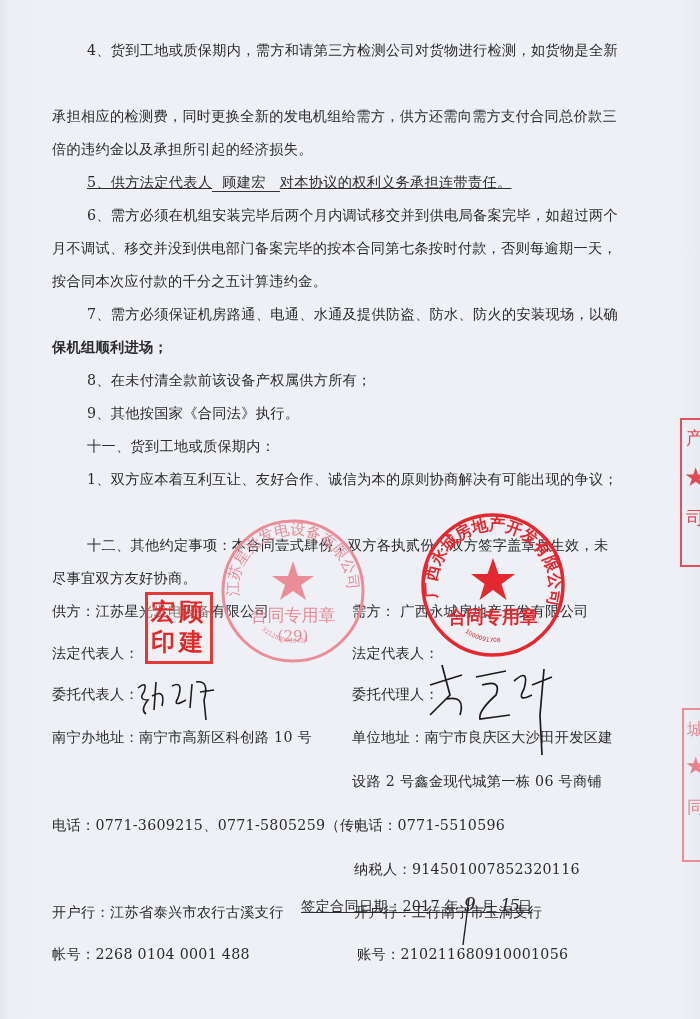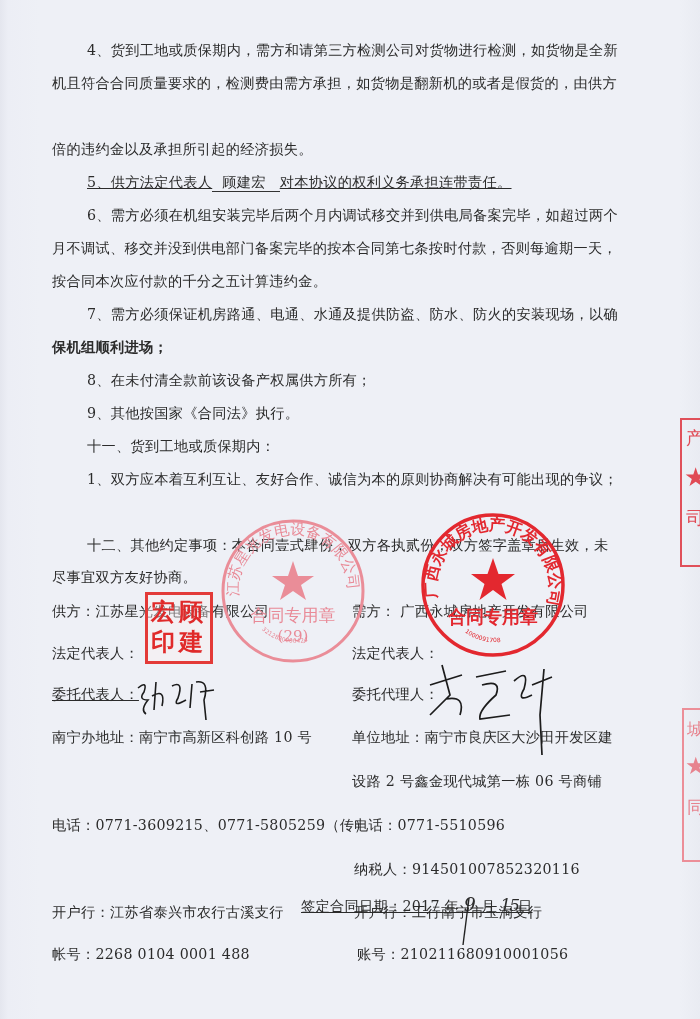--- a/index.html
+++ b/index.html
@@ -21,46 +21,46 @@
     .seal { position: absolute; }
     .sig { position: absolute; }
     .hand { font-family: "DejaVu Serif", serif; }
   </style>
 </head>
 <body>
 
 <div class="page">
 
   <div class="line" style="left:87px;top:40px;">4、货到工地或质保期内，需方和请第三方检测公司对货物进行检测，如货物是全新</div>
-  <div class="line" style="left:52px;top:73px;">机且符合合同质量要求的，检测费由需方承担，如货物是翻新机的或者是假货的，由供方</div>
+  <div class="line" style="left:52px;top:106px;">承担相应的检测费，同时更换全新的发电机组给需方，供方还需向需方支付合同总价款三</div>
   <div class="line" style="left:52px;top:139px;">倍的违约金以及承担所引起的经济损失。</div>
 
   <div class="line" style="left:87px;top:172px;text-decoration:underline;">
     <span>5、供方法定代表人</span><span class="ul">顾建宏</span><span>对本协议的权利义务承担连带责任。</span>
   </div>
 
   <div class="line" style="left:87px;top:205px;">6、需方必须在机组安装完毕后两个月内调试移交并到供电局备案完毕，如超过两个</div>
   <div class="line" style="left:52px;top:238px;">月不调试、移交并没到供电部门备案完毕的按本合同第七条按时付款，否则每逾期一天，</div>
   <div class="line" style="left:52px;top:271px;">按合同本次应付款的千分之五计算违约金。</div>
 
   <div class="line" style="left:87px;top:304px;">7、需方必须保证机房路通、电通、水通及提供防盗、防水、防火的安装现场，以确</div>
   <div class="line" style="left:52px;top:337px;font-weight:bold;">保机组顺利进场；</div>
 
   <div class="line" style="left:87px;top:370px;">8、在未付清全款前该设备产权属供方所有；</div>
   <div class="line" style="left:87px;top:403px;">9、其他按国家《合同法》执行。</div>
 
   <div class="line" style="left:87px;top:436px;">十一、货到工地或质保期内：</div>
   <div class="line" style="left:87px;top:469px;">1、双方应本着互利互让、友好合作、诚信为本的原则协商解决有可能出现的争议；</div>
 
   <div class="line" style="left:87px;top:535px;">十二、其他约定事项：本合同壹式肆份，双方各执贰份，双方签字盖章后生效，未</div>
-  <div class="line" style="left:52px;top:568px;font-family:Liberation Mono, monospace;">尽事宜双方友好协商。</div>
+  <div class="line" style="left:52px;top:568px;">尽事宜双方友好协商。</div>
 
   <div class="line" style="left:52px;top:601px;">供方：江苏星光发电设备有限公司</div>
   <div class="line" style="left:52px;top:643px;">法定代表人：</div>
-  <div class="line" style="left:52px;top:684px;text-decoration:underline;">委托代表人：</div>
+  <div class="line" style="left:52px;top:684px;">委托代表人：</div>
   <div class="line" style="left:52px;top:727px;">南宁办地址：南宁市高新区科创路 10 号</div>
   <div class="line" style="left:52px;top:815px;">电话：0771-3609215、0771-5805259（传）</div>
   <div class="line" style="left:52px;top:902px;">开户行：江苏省泰兴市农行古溪支行</div>
   <div class="line" style="left:52px;top:944px;">帐号：2268 0104 0001 488</div>
 
   <div class="line" style="left:352px;top:601px;">需方：  广西永城房地产开发有限公司</div>
   <div class="line" style="left:352px;top:643px;">法定代表人：</div>
   <div class="line" style="left:352px;top:684px;">委托代理人：</div>
   <div class="line" style="left:352px;top:727px;">单位地址：南宁市良庆区大沙田开发区建</div>
   <div class="line" style="left:352px;top:771px;">设路 2 号鑫金现代城第一栋 06 号商铺</div>

